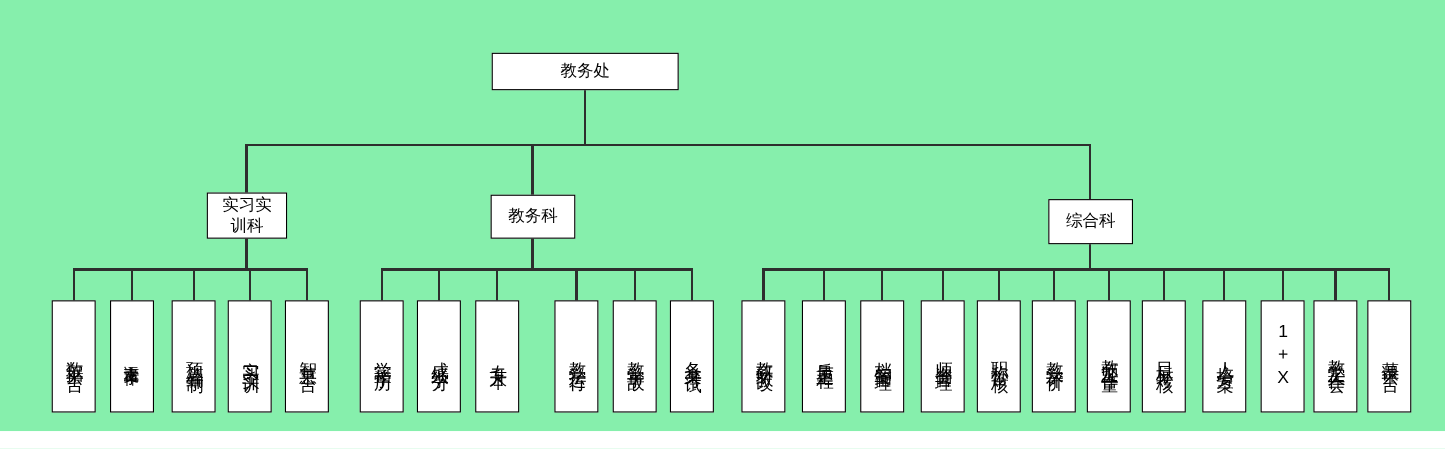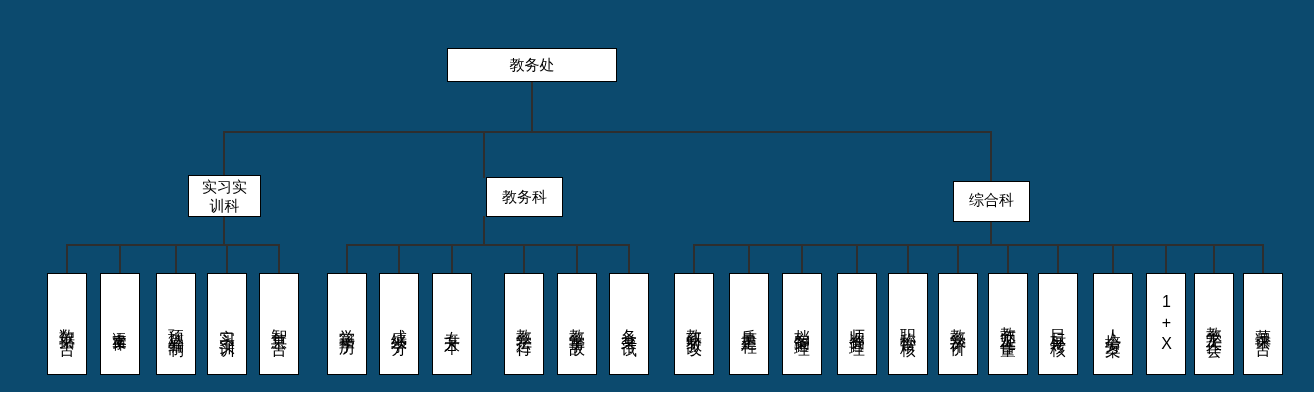--- a/index.html
+++ b/index.html
@@ -1,19 +1,19 @@
 <!DOCTYPE html>
 <html><head>
 <meta charset="utf-8">
 <style>
   html,body{margin:0;padding:0;background:#fff;}
   .canvas{
     position:relative;
     width:1314px;height:392px;
-    background:#0c4a6e;
+    background:#86efac;
     font-family:"Liberation Sans", sans-serif;
     color:#000;
     overflow:hidden;
   }
   .connector-svg{position:absolute;left:0;top:0;}
   .box{
     position:absolute;
     box-sizing:border-box;
     border:1px solid #000;
     background:#fff;
@@ -84,21 +84,21 @@
   </svg>
 
   <div class="box hbox" style="left:447px;top:48px;width:170px;height:34px;">教务处</div>
 
   <div class="box hbox" style="left:188px;top:175px;width:73px;height:42px;">
     <span>
       <span class="ln">实习实</span>
       <span class="ln">训科</span>
     </span>
   </div>
-  <div class="box hbox" style="left:446px;top:177px;width:77px;height:40px;margin-left:40px;">教务科</div>
+  <div class="box hbox" style="left:446px;top:177px;width:77px;height:40px;">教务科</div>
   <div class="box hbox" style="left:953px;top:181px;width:77px;height:41px;font-family:Liberation Mono, monospace;">综合科</div>
 
   <div class="box leaf" style="left:47px;">数据平台</div>
   <div class="box leaf tight" style="left:100px;">语言文字工作</div>
   <div class="box leaf" style="left:156px;">预算编制</div>
   <div class="box leaf" style="left:207px;">实习实训</div>
   <div class="box leaf" style="left:259px;">智慧平台</div>
 
   <div class="box leaf" style="left:327px;">学籍学历</div>
   <div class="box leaf" style="left:379px;">成绩学分</div>

